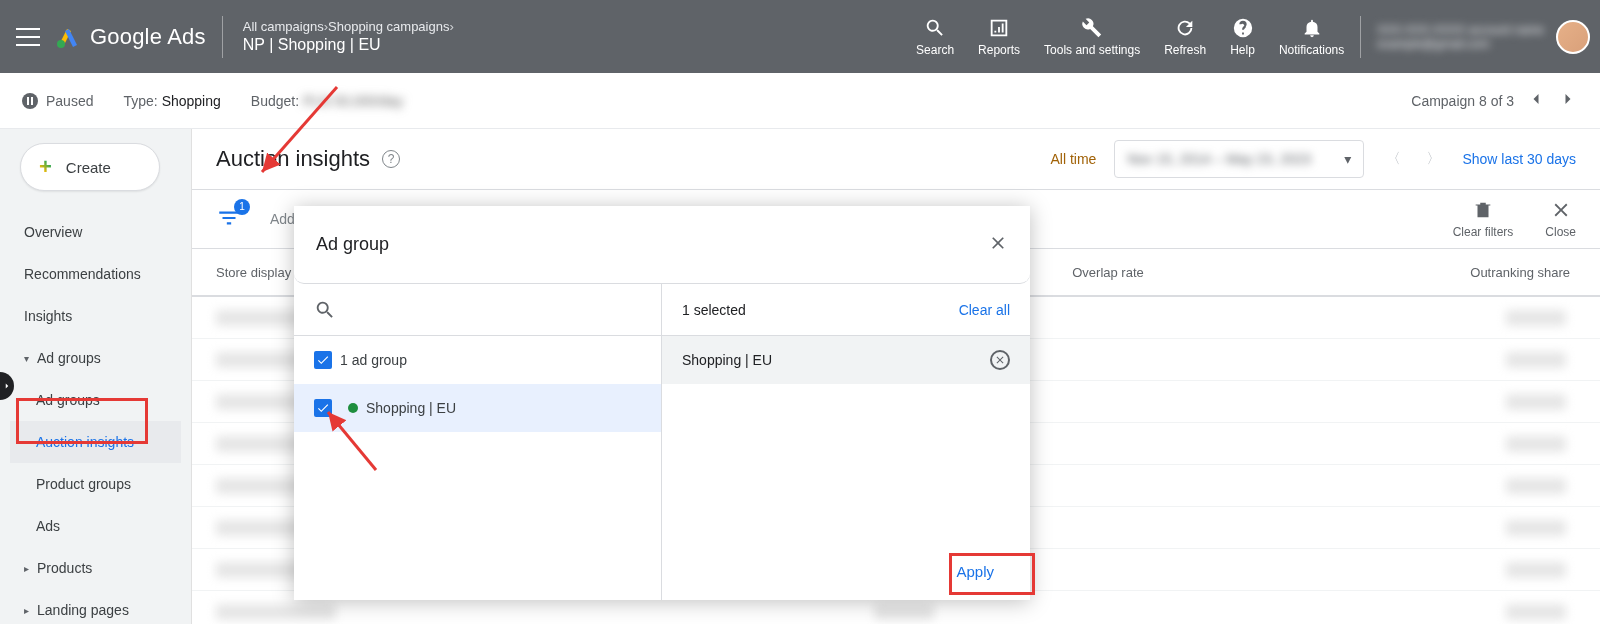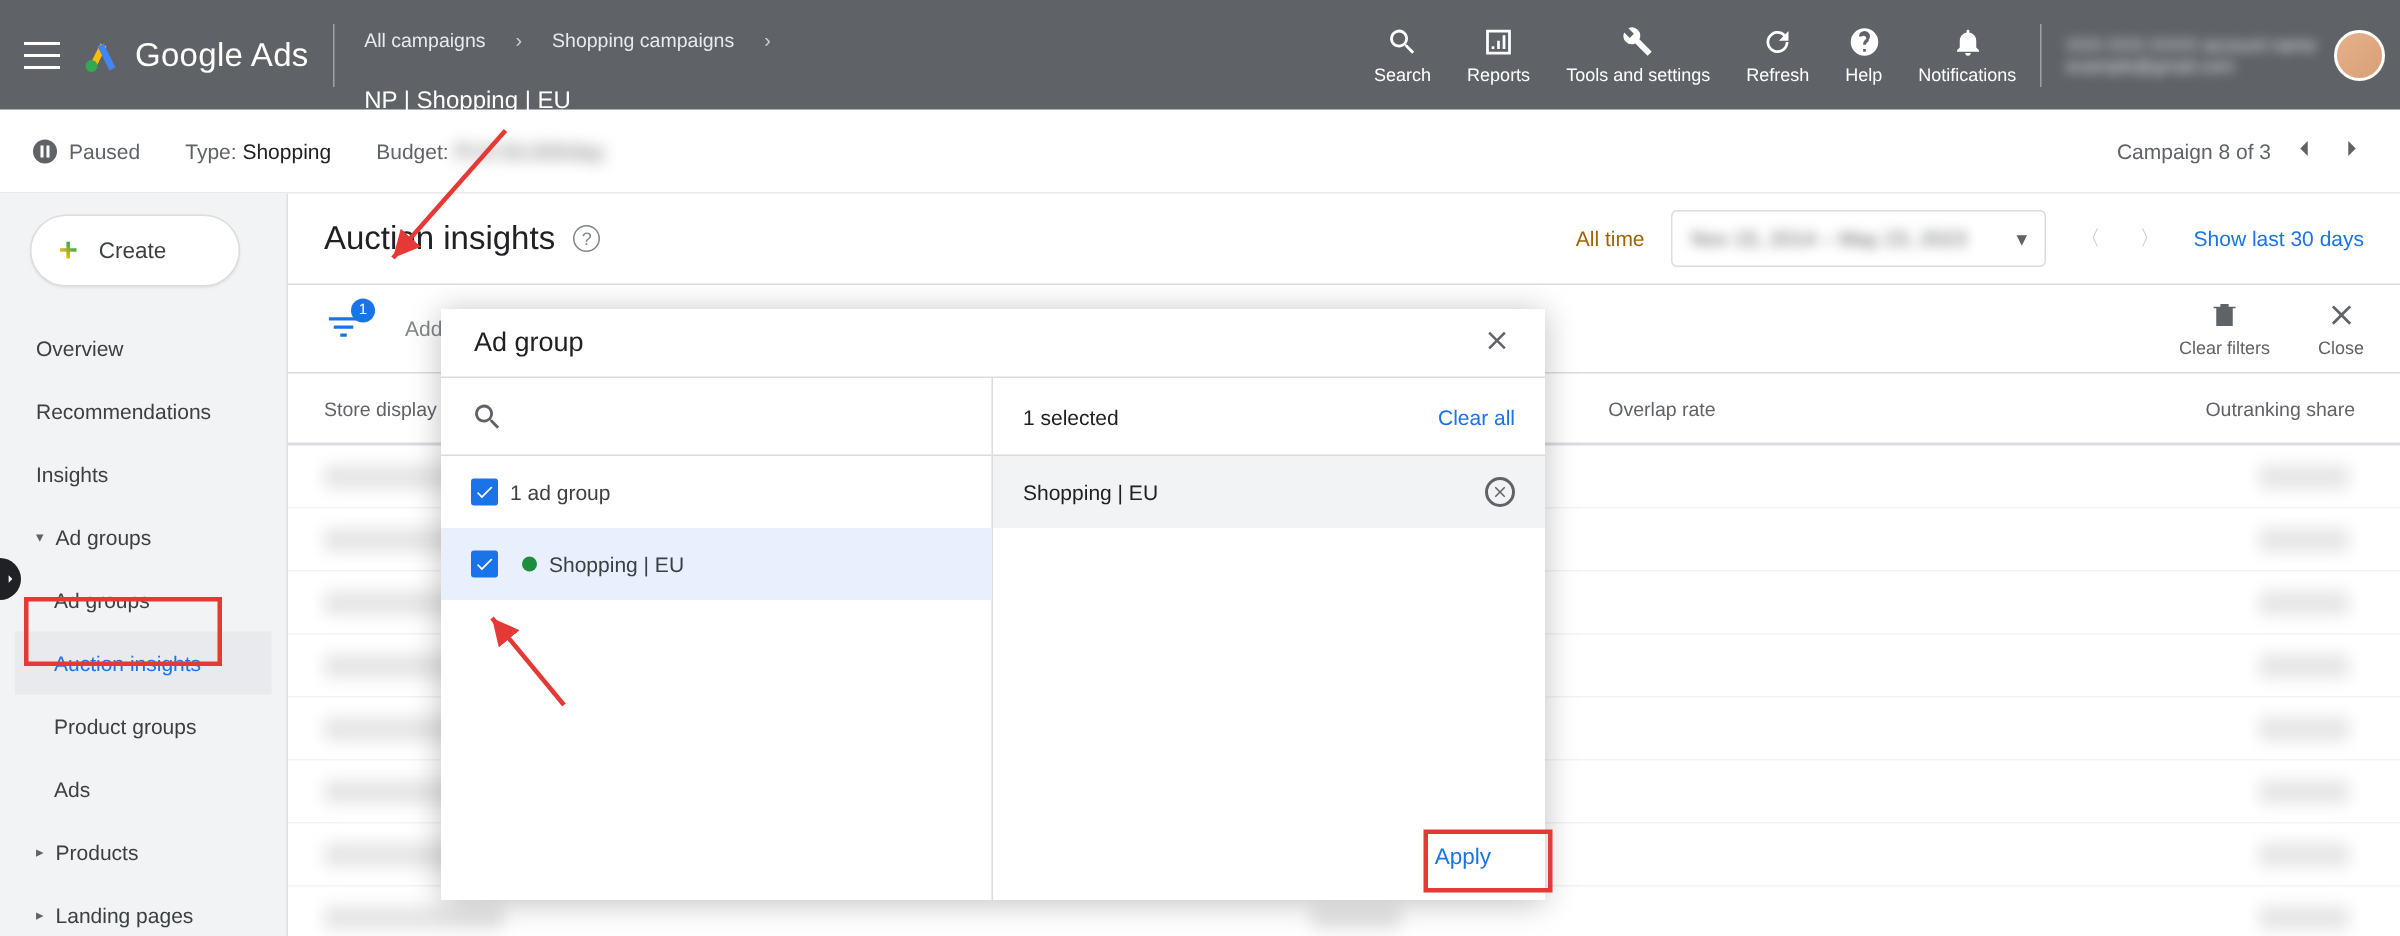--- a/index.html
+++ b/index.html
@@ -17,21 +17,21 @@
   
   .header{height:73px;background:var(--grey-bg);color:#fff;display:flex;align-items:center;padding:0 10px 0 16px;gap:16px;}
   .header .ham{width:24px;height:18px;display:flex;flex-direction:column;justify-content:space-between;cursor:pointer;}
   .header .ham span{height:2px;background:#fff;}
   .logo{display:flex;align-items:center;gap:10px;}
   .logo-ico{width:24px;height:24px;position:relative;}
   .logo-ico svg{width:24px;height:24px;}
   .logo-text{font-size:22px;font-weight:400;letter-spacing:.2px;}
   .vsep{width:1px;height:42px;background:rgba(255,255,255,.4);}
   .breadcrumbs{display:flex;flex-direction:column;gap:2px;font-size:13px;padding-left:4px;}
-  .bc-row{display:flex;align-items:flex-end;gap:20px;color:#e8eaed;margin-top:23px;}
+  .bc-row{display:flex;align-items:flex-end;gap:0;color:#e8eaed;}
   .bc-chev{opacity:.8;}
   .bc-row.big{font-size:16px;font-weight:500;color:#fff;}
   .spacer{flex:1;}
   .hicons{display:flex;align-items:center;gap:24px;}
   .hicon{display:flex;flex-direction:column;align-items:center;gap:4px;cursor:pointer;font-size:12px;color:#fff;}
   .hicon svg{width:22px;height:22px;fill:#fff;}
   .account-blur{filter:blur(4px);color:#e8eaed;font-size:12px;line-height:14px;}
   .avatar{width:34px;height:34px;border-radius:50%;background:linear-gradient(135deg,#e6b088,#d9a07a);border:2px solid #fff;}
   
   
@@ -87,21 +87,21 @@
   .col-mid{flex:1;}
   .col-overlap{width:320px;text-align:center;padding-right:24px;}
   .col-outrank{width:320px;text-align:right;padding-right:30px;}
   .t-row{height:42px;display:flex;align-items:center;border-bottom:1px solid #f1f3f4;}
   .cell-blur{filter:blur(5px);color:#5f6368;background:#e6e6e6;border-radius:3px;height:16px;}
   .cell-blur.l{width:120px;margin-left:24px;}
   .cell-blur.r{width:60px;margin-right:34px;margin-left:auto;}
   
   
   .popup{position:absolute;left:294px;top:206px;width:736px;height:394px;background:#fff;box-shadow:0 2px 20px rgba(0,0,0,.25);display:flex;flex-direction:column;z-index:20;}
-  .popup-head{height:46px;display:flex;align-items:center;justify-content:space-between;padding:0 22px;border-bottom:1px solid var(--border);}
+  .popup-head{height:78px;display:flex;align-items:center;justify-content:space-between;padding:0 22px;border-bottom:1px solid var(--border);border-radius:10px;}
   .popup-title{font-size:18px;}
   .close-x{cursor:pointer;color:#5f6368;}
   .close-x svg{width:20px;height:20px;fill:#5f6368;}
   .popup-body{flex:1;display:flex;}
   .p-left{width:50%;border-right:1px solid var(--border);display:flex;flex-direction:column;}
   .search-row{height:52px;display:flex;align-items:center;padding:0 20px;gap:10px;border-bottom:1px solid var(--border);}
   .search-row input{flex:1;border:none;outline:none;font-size:14px;color:#5f6368;}
   .search-row svg{width:22px;height:22px;fill:#5f6368;}
   .list-row{height:48px;display:flex;align-items:center;padding:0 20px;gap:8px;font-size:14px;color:#3c4043;cursor:pointer;}
   .list-row.sub{padding-left:20px;background:#e8f0fe;}

